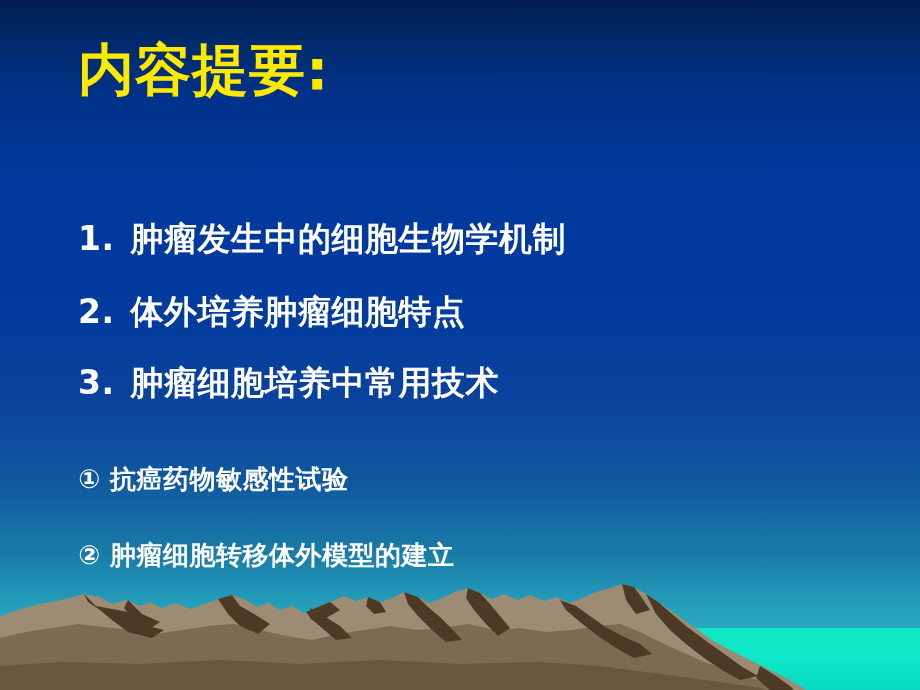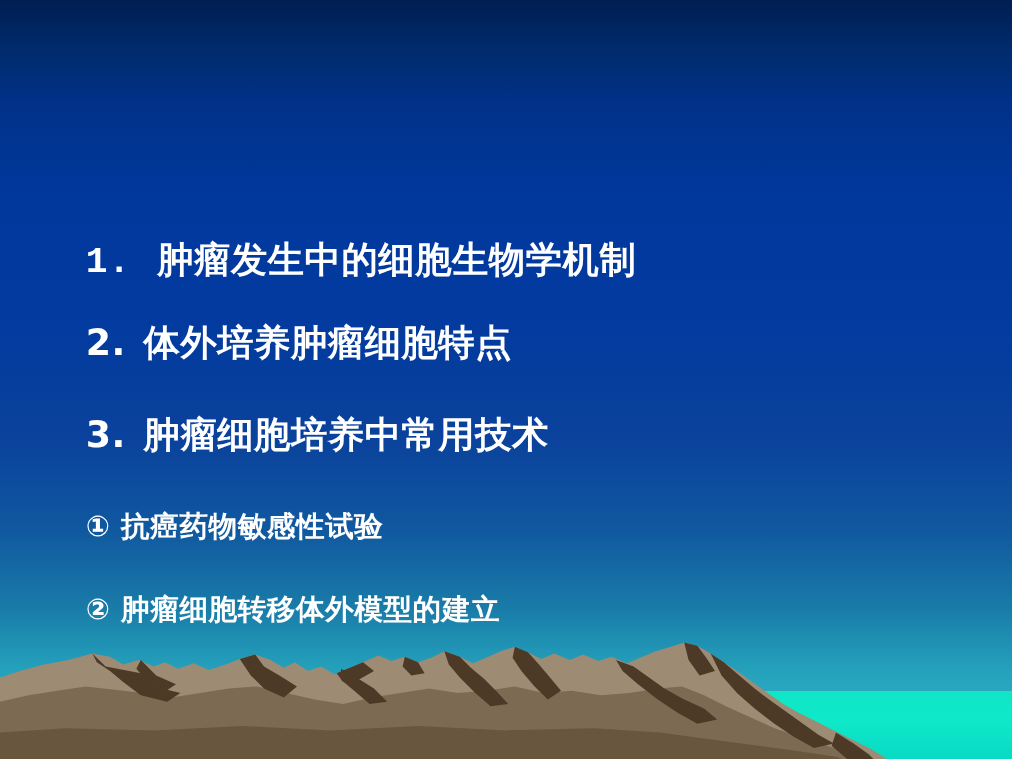--- a/index.html
+++ b/index.html
@@ -66,23 +66,23 @@
     font-size: 33px;
     font-weight: bold;
     line-height: 1.0;
     white-space: nowrap;
     letter-spacing: 0.5px;
   }
   .numbered-line .idx {
     display: inline-block;
     margin-right: 4px;
   }
-  .row-1 { position: absolute; top: 12px;  left: 0; font-family: Liberation Mono, monospace; }
+  .row-1 { position: absolute; top: 12px;  left: 0; }
   .row-2 { position: absolute; top: 85px;  left: 0; text-align: center; }
-  .row-3 { position: absolute; top: 156px; left: 0; margin-top: 12px; }
+  .row-3 { position: absolute; top: 156px; left: 0; }
 
   .circled-line {
     position: absolute;
     left: 0;
     color: #ffffff;
     font-size: 26px;
     font-weight: bold;
     line-height: 1.0;
     white-space: nowrap;
     letter-spacing: 0.5px;
@@ -134,20 +134,21 @@
       <path d="M646 14 L658 22 L672 34 L686 46 L702 58 L716 68
                L730 78 L744 88 L758 96 L740 100 L722 90 L704 78
                L686 64 L670 50 L656 34 Z"></path>
       <path d="M760 86 L776 96 L790 106 L794 110 L770 110 L756 98 Z"></path>
     </g>
 
     <path fill="#5a4630" fill-opacity="0.55" d="M0 86 L60 82 L140 84 L220 80 L300 84 L380 80 L460 84
              L540 82 L600 86 L660 94 L720 102 L760 108 L766 110 L0 110 Z"></path>
   </svg>
 
+  <h1 id="title">内容提要:</h1>
 
   <div id="body-list">
 
     <div class="numbered-line row-1">
       <span class="idx">1.</span>
       <span>肿瘤发生中的细胞生物学机制</span>
     </div>
 
     <div class="numbered-line row-2">
       <span class="idx">2.</span>

